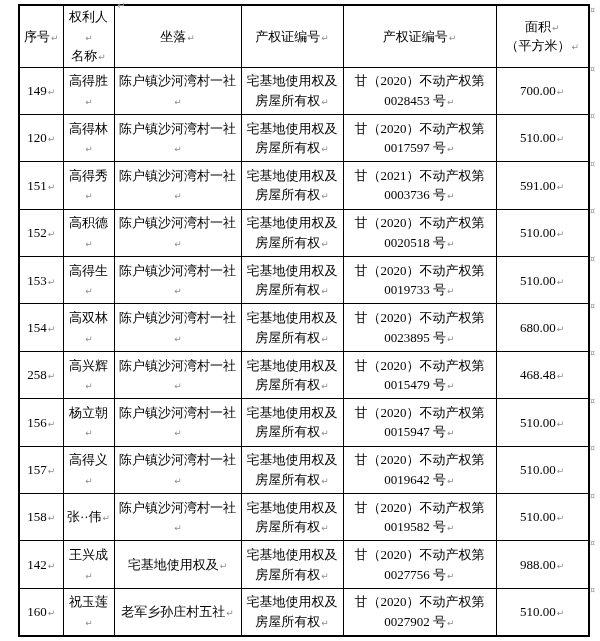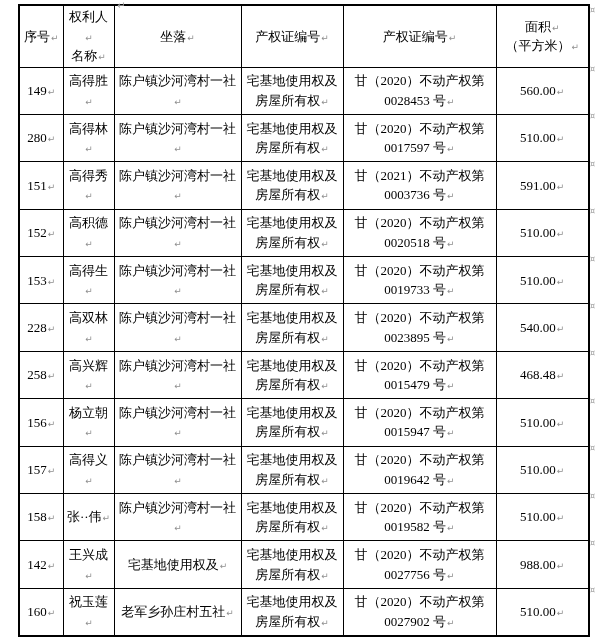--- a/index.html
+++ b/index.html
@@ -69,24 +69,24 @@
         <td><span>高得胜</span><span class="pm">↵</span></td>
         <td><span>陈户镇沙河湾村一社</span><span class="pm">↵</span></td>
         <td>
             <span class="line">宅基地使用权及</span>
             <span class="line"><span>房屋所有权</span><span class="pm">↵</span></span>
           </td>
         <td>
             <span class="line">甘（2020）不动产权第</span>
             <span class="line"><span>0028453 号</span><span class="pm">↵</span></span>
           </td>
-        <td><span>560.00</span><span class="pm">↵</span></td>
-      </tr>
-      <tr class="drow">
-        <td><span>280</span><span class="pm">↵</span></td>
+        <td><span>700.00</span><span class="pm">↵</span></td>
+      </tr>
+      <tr class="drow">
+        <td><span>120</span><span class="pm">↵</span></td>
         <td><span>高得林</span><span class="pm">↵</span></td>
         <td><span>陈户镇沙河湾村一社</span><span class="pm">↵</span></td>
         <td>
             <span class="line">宅基地使用权及</span>
             <span class="line"><span>房屋所有权</span><span class="pm">↵</span></span>
           </td>
         <td>
             <span class="line">甘（2020）不动产权第</span>
             <span class="line"><span>0017597 号</span><span class="pm">↵</span></span>
           </td>
@@ -128,32 +128,32 @@
             <span class="line">宅基地使用权及</span>
             <span class="line"><span>房屋所有权</span><span class="pm">↵</span></span>
           </td>
         <td>
             <span class="line">甘（2020）不动产权第</span>
             <span class="line"><span>0019733 号</span><span class="pm">↵</span></span>
           </td>
         <td><span>510.00</span><span class="pm">↵</span></td>
       </tr>
       <tr class="drow">
-        <td><span>228</span><span class="pm">↵</span></td>
+        <td><span>154</span><span class="pm">↵</span></td>
         <td><span>高双林</span><span class="pm">↵</span></td>
         <td><span>陈户镇沙河湾村一社</span><span class="pm">↵</span></td>
         <td>
             <span class="line">宅基地使用权及</span>
             <span class="line"><span>房屋所有权</span><span class="pm">↵</span></span>
           </td>
         <td>
             <span class="line">甘（2020）不动产权第</span>
             <span class="line"><span>0023895 号</span><span class="pm">↵</span></span>
           </td>
-        <td><span>540.00</span><span class="pm">↵</span></td>
+        <td><span>680.00</span><span class="pm">↵</span></td>
       </tr>
       <tr class="drow">
         <td><span>258</span><span class="pm">↵</span></td>
         <td><span>高兴辉</span><span class="pm">↵</span></td>
         <td><span>陈户镇沙河湾村一社</span><span class="pm">↵</span></td>
         <td>
             <span class="line">宅基地使用权及</span>
             <span class="line"><span>房屋所有权</span><span class="pm">↵</span></span>
           </td>
         <td>

